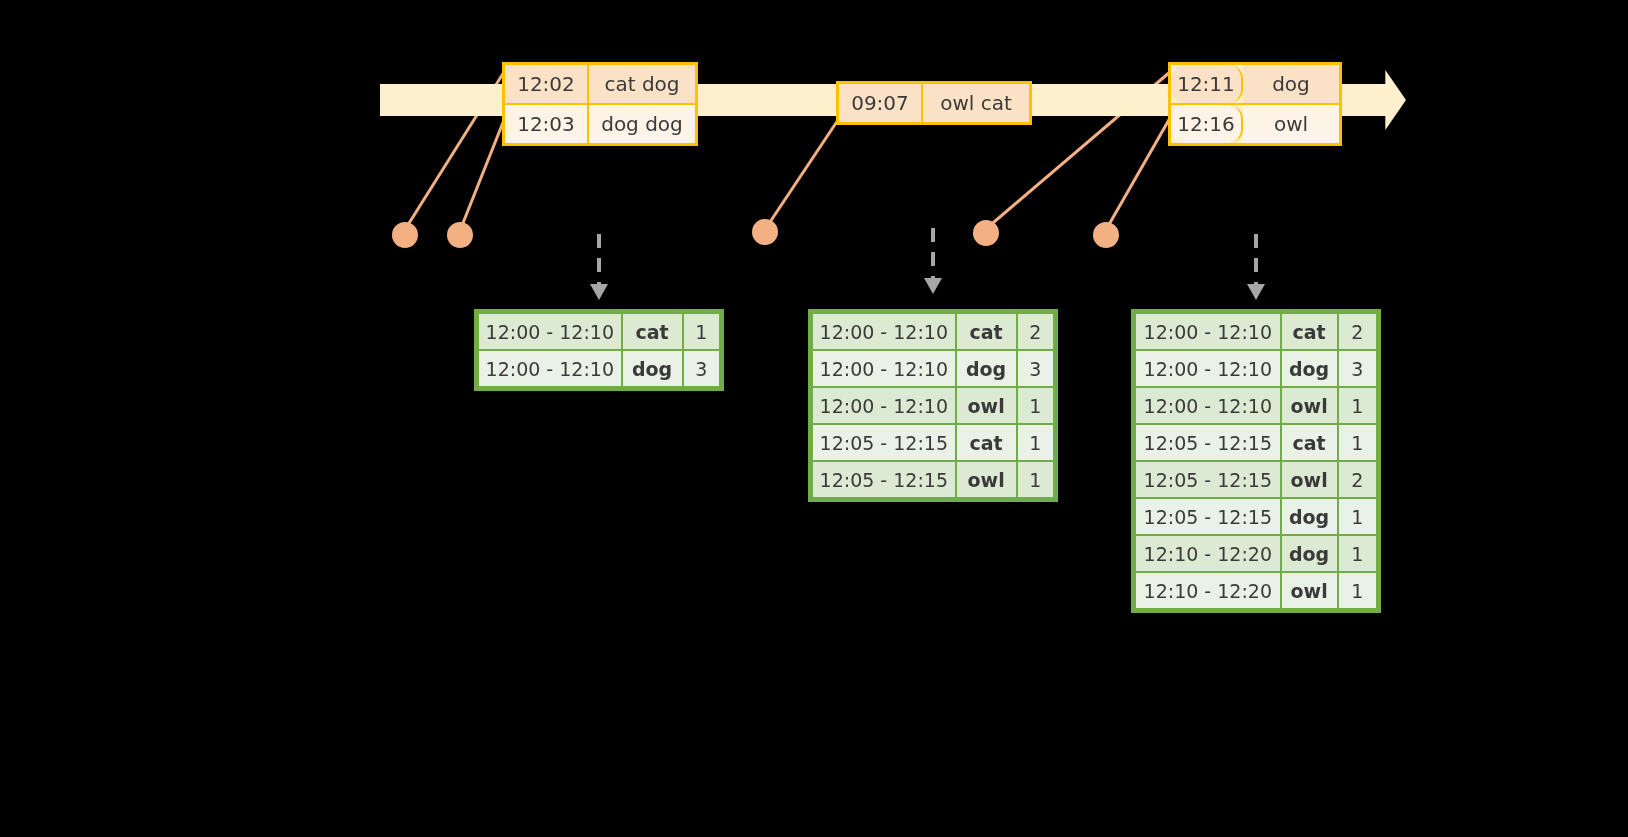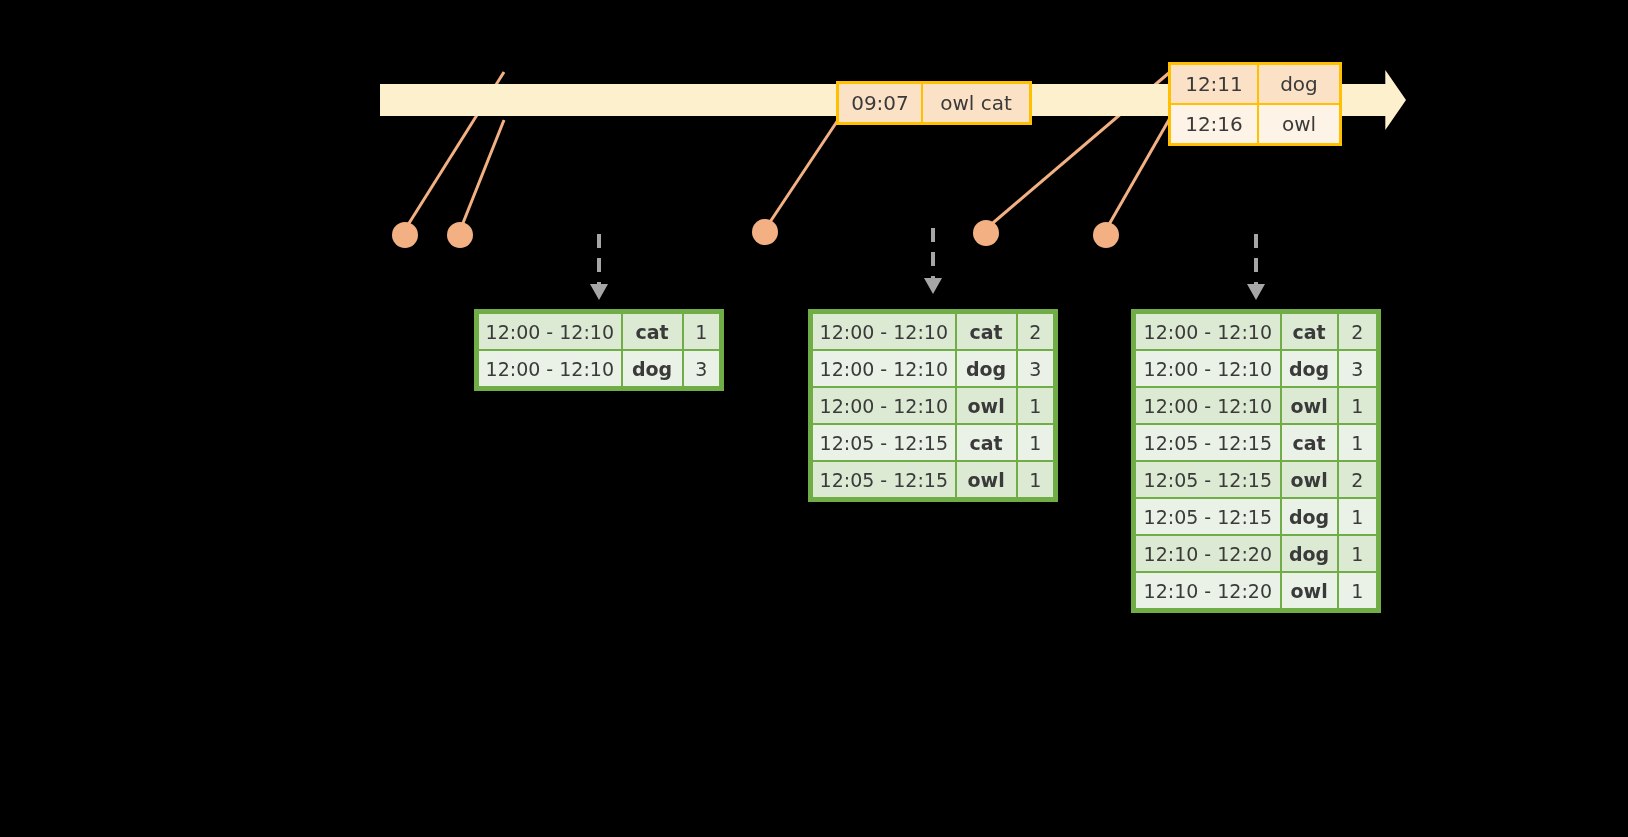--- a/index.html
+++ b/index.html
@@ -43,21 +43,21 @@
   .evt-time{width:84px;border-right:2px solid #ffc000;}
   .evt-val{flex:1;}
   .shade-a .evt-time{background:#fbe2c6;}
   .shade-a .evt-val{background:#fbe2c6;}
   .shade-b .evt-time{background:#fdf3e6;}
   .shade-b .evt-val{background:#fdf3e6;}
 
   #evt-group-1{left:502px;top:62px;width:196px;}
   #evt-group-2{left:836px;top:81px;width:196px;}
   #evt-group-3{left:1168px;top:62px;width:174px;}
-  #evt-group-3 .evt-time{width:88px;}
+  #evt-group-3 .evt-time{width:72px;border-radius:14px;}
 
   
   .dot{position:absolute;width:26px;height:26px;border-radius:50%;
        background:#f3b183;}
 
   
   .gtable{
     position:absolute;
     border:4px solid #70ad47;
     box-sizing:border-box;
@@ -107,20 +107,30 @@
     <line x1="504" y1="72" x2="406" y2="228" stroke="#f3b183" stroke-width="3"></line>
     <line x1="504" y1="120" x2="461" y2="228" stroke="#f3b183" stroke-width="3"></line>
     <line x1="838" y1="120" x2="766" y2="228" stroke="#f3b183" stroke-width="3"></line>
     <line x1="1170" y1="72" x2="987" y2="228" stroke="#f3b183" stroke-width="3"></line>
     <line x1="1170" y1="118" x2="1107" y2="228" stroke="#f3b183" stroke-width="3"></line>
   </svg>
 
   <div class="timeline-bar"></div>
   <div class="timeline-head"></div>
 
+  <div class="evt-box" id="evt-group-1">
+    <div class="evt-row shade-a">
+      <div class="evt-time">12:02</div>
+      <div class="evt-val">cat dog</div>
+    </div>
+    <div class="evt-row shade-b">
+      <div class="evt-time">12:03</div>
+      <div class="evt-val">dog dog</div>
+    </div>
+  </div>
 
   <div class="evt-box" id="evt-group-2">
     <div class="evt-row shade-a">
       <div class="evt-time">09:07</div>
       <div class="evt-val">owl cat</div>
     </div>
   </div>
 
   <div class="evt-box" id="evt-group-3">
     <div class="evt-row shade-a">

